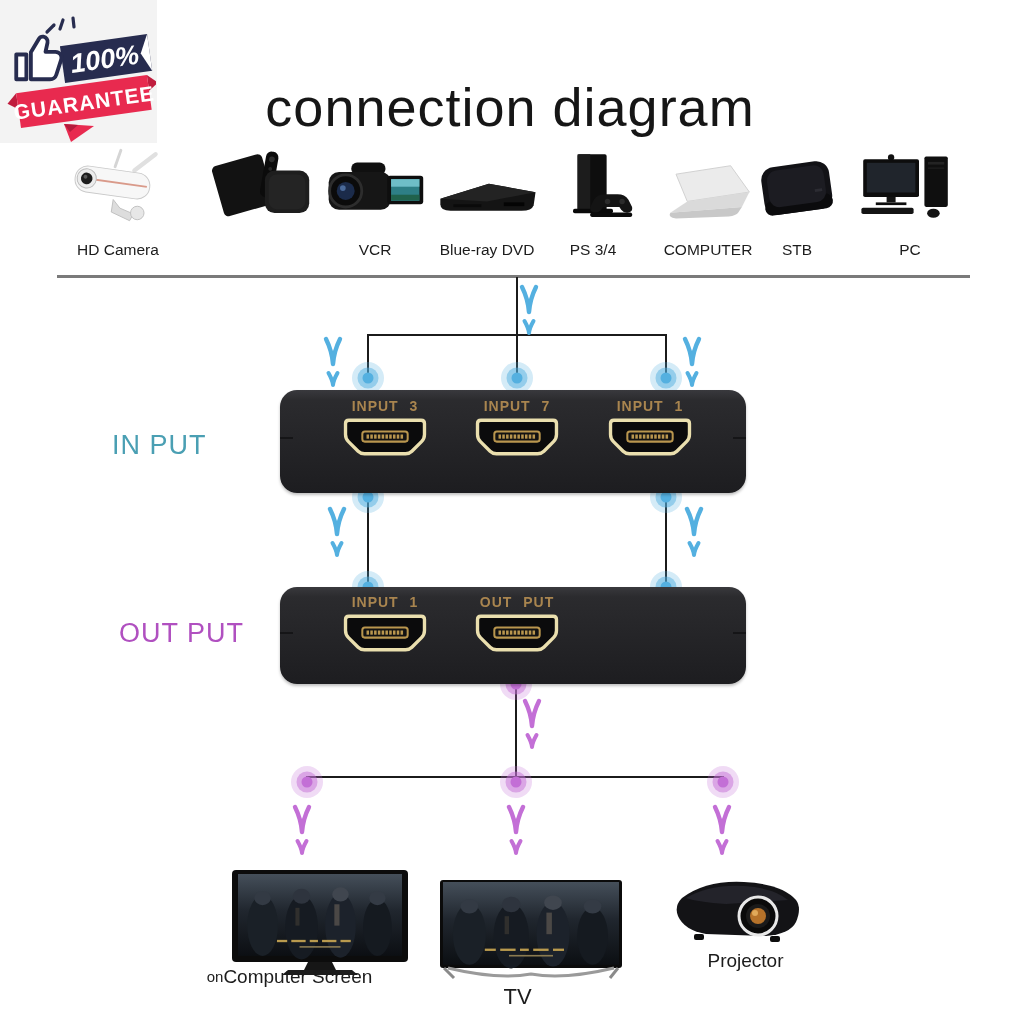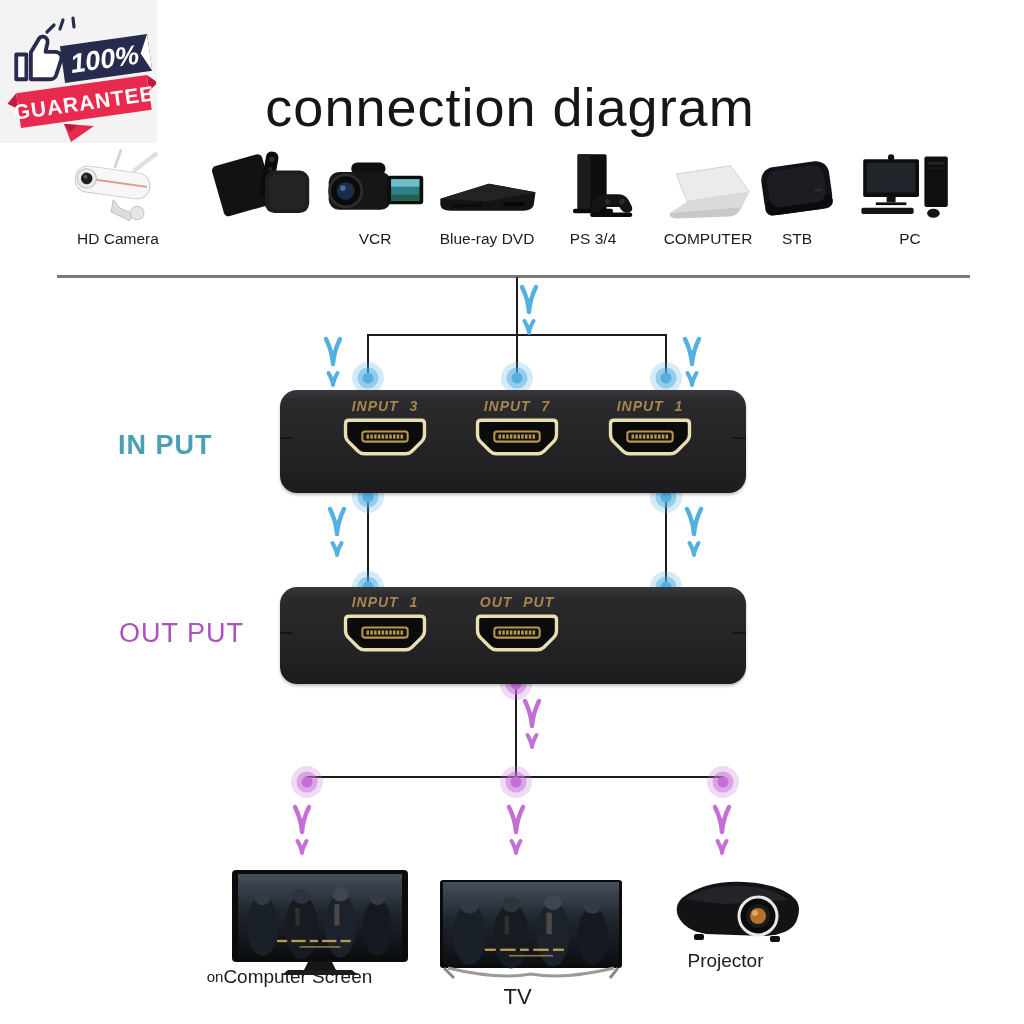--- a/index.html
+++ b/index.html
@@ -13,44 +13,44 @@
   
   .badge-bg{left:0;top:0;width:157px;height:143px;background:#f3f3f3;}
   
   .title{
     left:240px;top:36px;width:540px;text-align:center;
     font-size:54px;font-weight:400;letter-spacing:1px;color:#161616;margin-top:40px;
   }
   
   .device{top:145px;text-align:center;}
   .device .icon-box{height:80px;display:flex;align-items:flex-end;justify-content:center;}
-  .device .dev-label{margin-top:4px;font-size:15.5px;line-height:19px;color:#1c1c1c;text-align:center;}
+  .device .dev-label{margin-top:15px;font-size:15.5px;line-height:19px;color:#1c1c1c;text-align:center;}
   
   .line{background:#1b1b1b;}
   .gray-line{background:#7a7a7a;}
   
   .switch-box{
     width:466px;height:103px;border-radius:17px;
     background:linear-gradient(180deg,#39393d 0%,#2b2b2e 10%,#242427 55%,#1d1d20 100%);
     box-shadow:0 2px 3px rgba(0,0,0,0.25);
   }
   .switch-box::before,.switch-box::after{
     content:"";position:absolute;top:46%;width:13px;height:2px;background:#151517;
   }
   .switch-box::before{left:0;}
   .switch-box::after{right:0;}
   .port-group{position:absolute;top:8px;width:84px;text-align:center;}
   .port-label{
     font-size:14px;font-weight:bold;letter-spacing:1px;word-spacing:6px;
-    color:var(--port-label,#a9854f);white-space:nowrap;font-style:italic;
+    color:var(--port-label,#a9854f);white-space:nowrap;
   }
   .hdmi{width:84px;height:40px;margin-top:3px;}
   
   .section-label{font-size:27px;letter-spacing:1px;}
-  .in-label{left:118px;top:430px;color:var(--input-accent,#4a9fb3);font-weight:bold;}
+  .in-label{left:112px;top:430px;color:var(--input-accent,#4a9fb3);}
   .out-label{left:119px;top:618px;color:var(--output-accent,#b050c0);}
   
   .node{width:36px;height:36px;}
   .node.blue{color:var(--arrow-blue,#3e97cf);}
   .node.purple{color:var(--arrow-purple,#b055cc);}
   .arrow{width:22px;height:52px;}
   .arrow.blue{color:var(--arrow-blue,#54b0e0);}
   .arrow.purple{color:var(--arrow-purple,#c36fd6);}
   
   .bottom-label{font-size:19px;color:#1c1c1c;text-align:center;}
@@ -427,15 +427,15 @@
     <path d="M16 24 Q40 6 78 8 Q116 10 130 26 Q136 34 130 48 Q124 60 100 62 L40 60 Q18 56 12 42 Q8 32 16 24 Z" fill="#131316"></path>
     <path d="M20 24 Q44 10 78 12 Q108 14 122 26 L60 30 Q32 28 20 24 Z" fill="#23232a"></path>
     <circle cx="92" cy="42" r="19" fill="#0a0a0a" stroke="#e8e8e8" stroke-width="3"></circle>
     <circle cx="92" cy="42" r="12" fill="#1a1a1a"></circle>
     <circle cx="92" cy="42" r="8" fill="#b5722a"></circle>
     <circle cx="89" cy="39" r="3" fill="#e0a95a"></circle>
     <rect x="28" y="60" width="10" height="6" rx="2" fill="#0d0d0d"></rect>
     <rect x="104" y="62" width="10" height="6" rx="2" fill="#0d0d0d"></rect>
   </svg>
 </div>
-<div class="abs bottom-label" style="left:648px;top:950px;width:155px">
+<div class="abs bottom-label" style="left:668px;top:950px;width:155px">
   <span>Projector</span>
 </div>
 
 </body></html>

